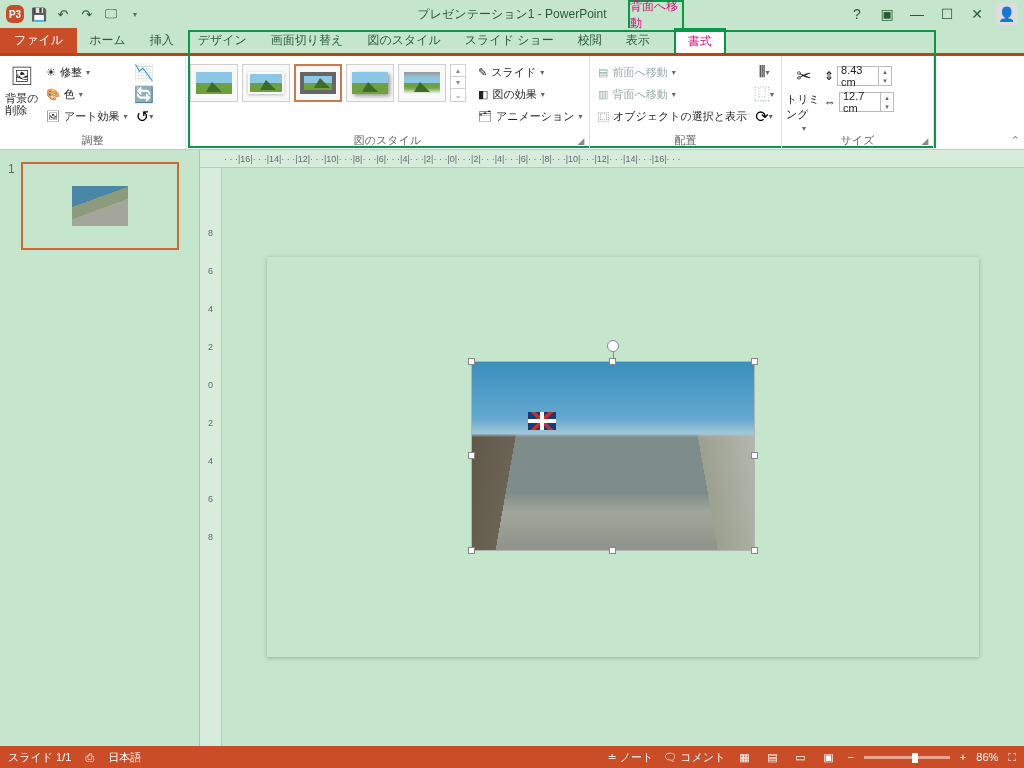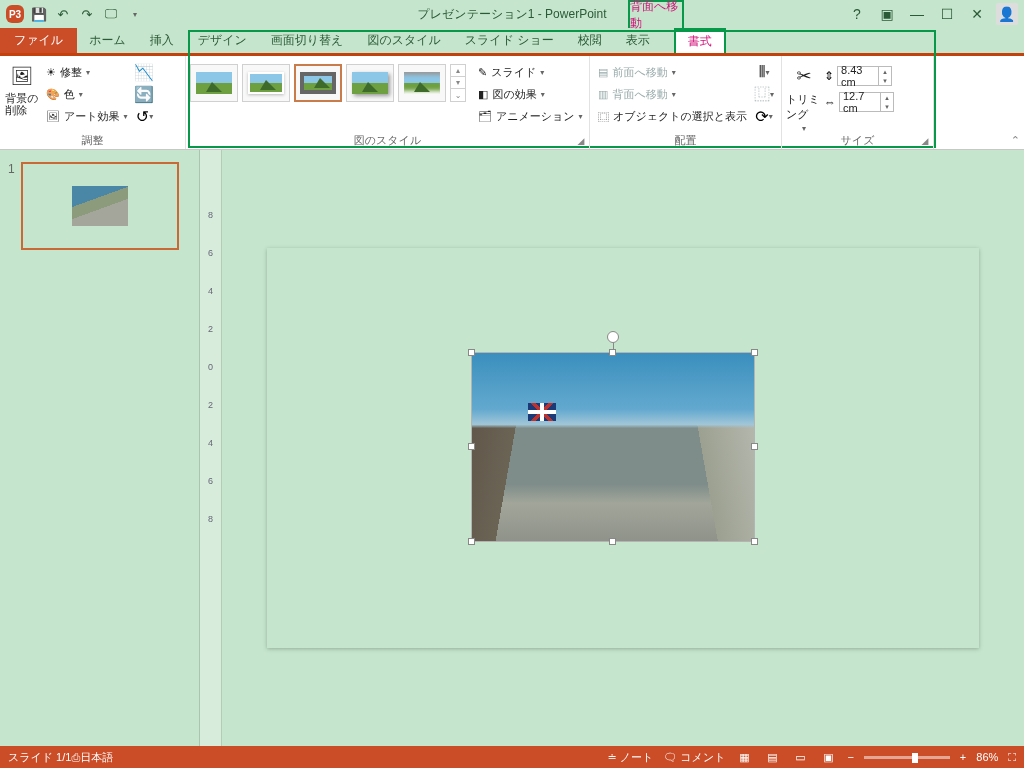--- a/index.html
+++ b/index.html
@@ -90,21 +90,21 @@
   .pic-sel .flag::before { left:0; top:7px; width:100%; height:4px; }
   .pic-sel .flag::after  { left:12px; top:0; width:4px; height:100%; }
   .handle { position: absolute; width: 7px; height: 7px; background: #fff; border: 1px solid #888; }
   .h-tl { top:-4px; left:-4px; } .h-tr { top:-4px; right:-4px; } .h-bl { bottom:-4px; left:-4px; } .h-br { bottom:-4px; right:-4px; }
   .h-tm { top:-4px; left:50%; margin-left:-4px; } .h-bm { bottom:-4px; left:50%; margin-left:-4px; }
   .h-ml { left:-4px; top:50%; margin-top:-4px; } .h-mr { right:-4px; top:50%; margin-top:-4px; }
   .rot { position: absolute; top: -22px; left: 50%; margin-left: -6px; width: 12px; height: 12px; border: 1px solid #888; border-radius: 50%; background: #fff; }
   .rot::before { content:""; position:absolute; top:11px; left:5px; width:1px; height:8px; background:#888; }
 
   
-  .status { height: 22px; background: #ca4d27; color: #fff; font-size: 11px; display: flex; align-items: center; padding: 0 8px; gap: 0; }
+  .status { height: 22px; background: #ca4d27; color: #fff; font-size: 11px; display: flex; align-items: center; padding: 0 8px; gap: 14px; }
   .status .right { margin-left: auto; display: flex; align-items: center; gap: 10px; }
   .status .vbtn { width: 18px; height: 14px; display: flex; align-items: center; justify-content: center; }
   .zoom-slider { width: 86px; height: 3px; background: rgba(255,255,255,.5); position: relative; }
   .zoom-slider .knob { position: absolute; top: -3px; left: 48px; width: 6px; height: 10px; background: #fff; }
   .disabled { color: #9aa; }
   .collapse-rib { position: absolute; right: 4px; bottom: 2px; font-size: 11px; color: #888; }
 </style>
 </head>
 <body>
 
@@ -292,20 +292,21 @@
 <div class="work">
   <div class="thumbs">
     <div class="thumb-wrap">
       <div class="thumb-num">1</div>
       <div class="thumb">
         <div class="timg"></div>
       </div>
     </div>
   </div>
   <div class="editor">
+    <div class="ruler-h">· · ·|16|· · ·|14|· · ·|12|· · ·|10|· · ·|8|· · ·|6|· · ·|4|· · ·|2|· · ·|0|· · ·|2|· · ·|4|· · ·|6|· · ·|8|· · ·|10|· · ·|12|· · ·|14|· · ·|16|· · ·</div>
     <div class="canvas-wrap">
       <div class="ruler-v">
         <span>8</span>
           <span>6</span>
           <span>4</span>
           <span>2</span>
           <span>0</span>
           <span>2</span>
           <span>4</span>
           <span>6</span>

